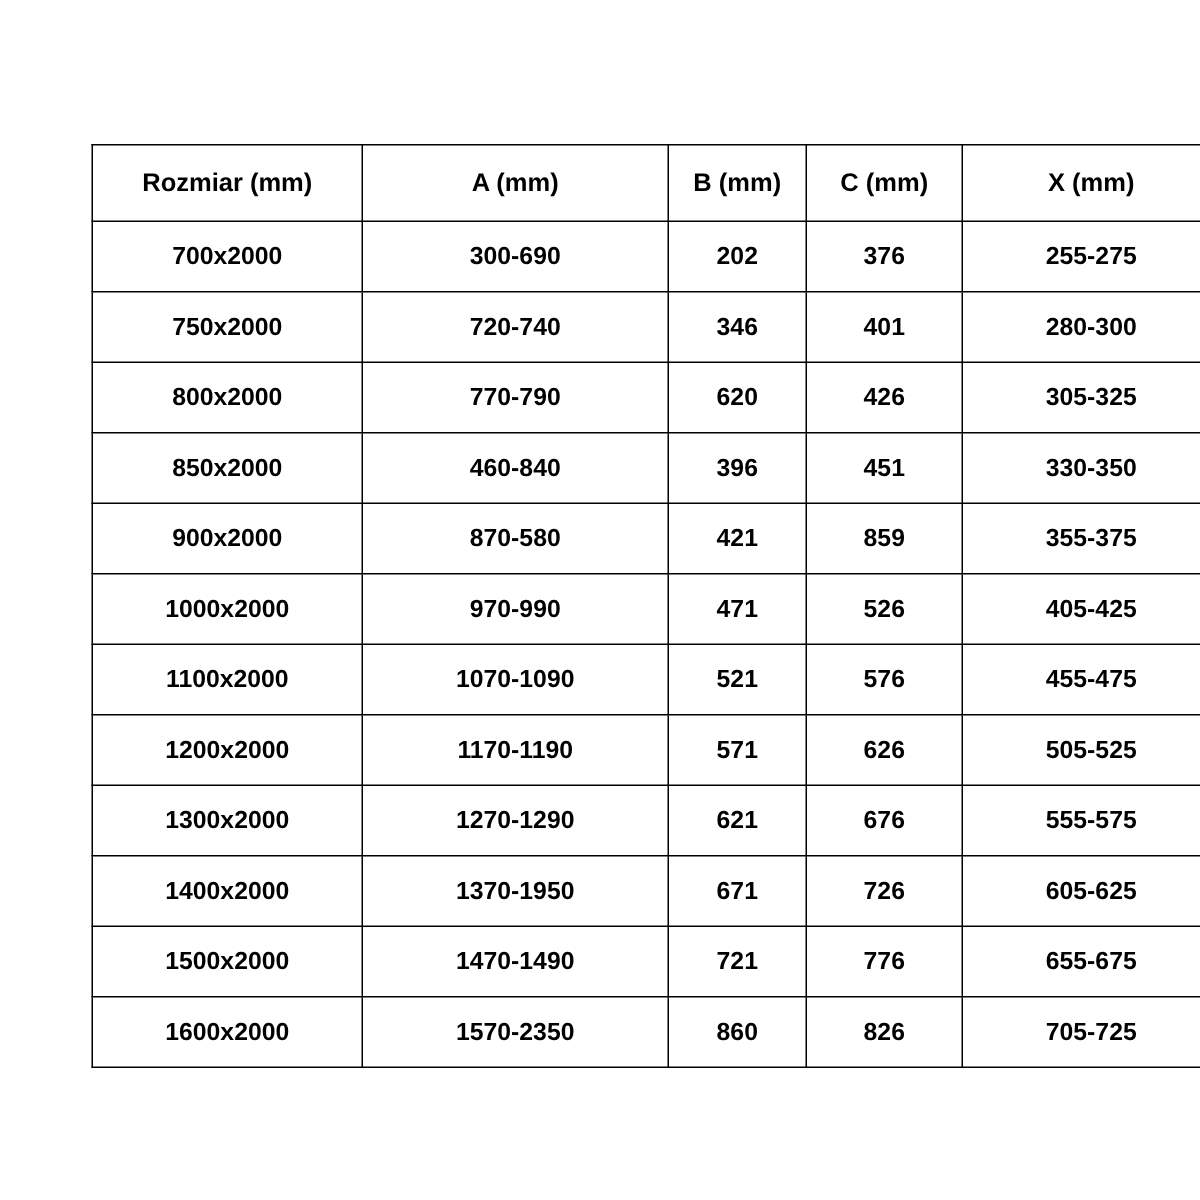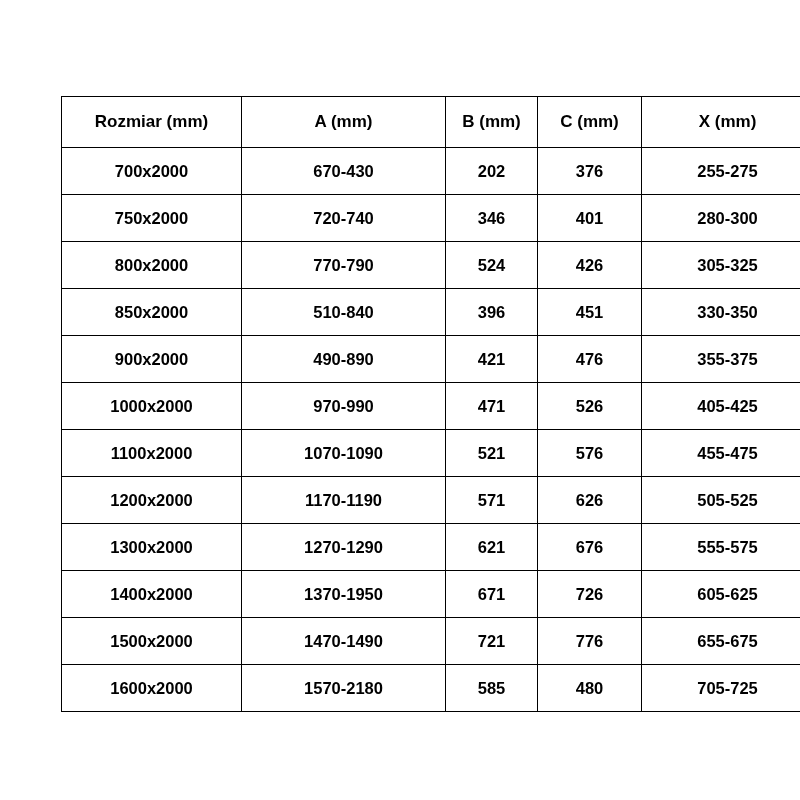--- a/index.html
+++ b/index.html
@@ -71,51 +71,51 @@
         <th>Rozmiar (mm)</th>
         <th>A (mm)</th>
         <th>B (mm)</th>
         <th>C (mm)</th>
         <th>X (mm)</th>
       </tr>
     </thead>
     <tbody>
       <tr>
         <td>700x2000</td>
-        <td>670-430</td>
+        <td>300-690</td>
         <td>202</td>
         <td>376</td>
         <td>255-275</td>
       </tr>
       <tr>
         <td>750x2000</td>
         <td>720-740</td>
         <td>346</td>
         <td>401</td>
         <td>280-300</td>
       </tr>
       <tr>
         <td>800x2000</td>
         <td>770-790</td>
-        <td>524</td>
+        <td>620</td>
         <td>426</td>
         <td>305-325</td>
       </tr>
       <tr>
         <td>850x2000</td>
-        <td>510-840</td>
+        <td>460-840</td>
         <td>396</td>
         <td>451</td>
         <td>330-350</td>
       </tr>
       <tr>
         <td>900x2000</td>
-        <td>490-890</td>
+        <td>870-580</td>
         <td>421</td>
-        <td>476</td>
+        <td>859</td>
         <td>355-375</td>
       </tr>
       <tr>
         <td>1000x2000</td>
         <td>970-990</td>
         <td>471</td>
         <td>526</td>
         <td>405-425</td>
       </tr>
       <tr>
@@ -148,20 +148,20 @@
       </tr>
       <tr>
         <td>1500x2000</td>
         <td>1470-1490</td>
         <td>721</td>
         <td>776</td>
         <td>655-675</td>
       </tr>
       <tr>
         <td>1600x2000</td>
-        <td>1570-2180</td>
-        <td>585</td>
-        <td>480</td>
+        <td>1570-2350</td>
+        <td>860</td>
+        <td>826</td>
         <td>705-725</td>
       </tr>
     </tbody>
   </table>
 </div>
 
 </body></html>

